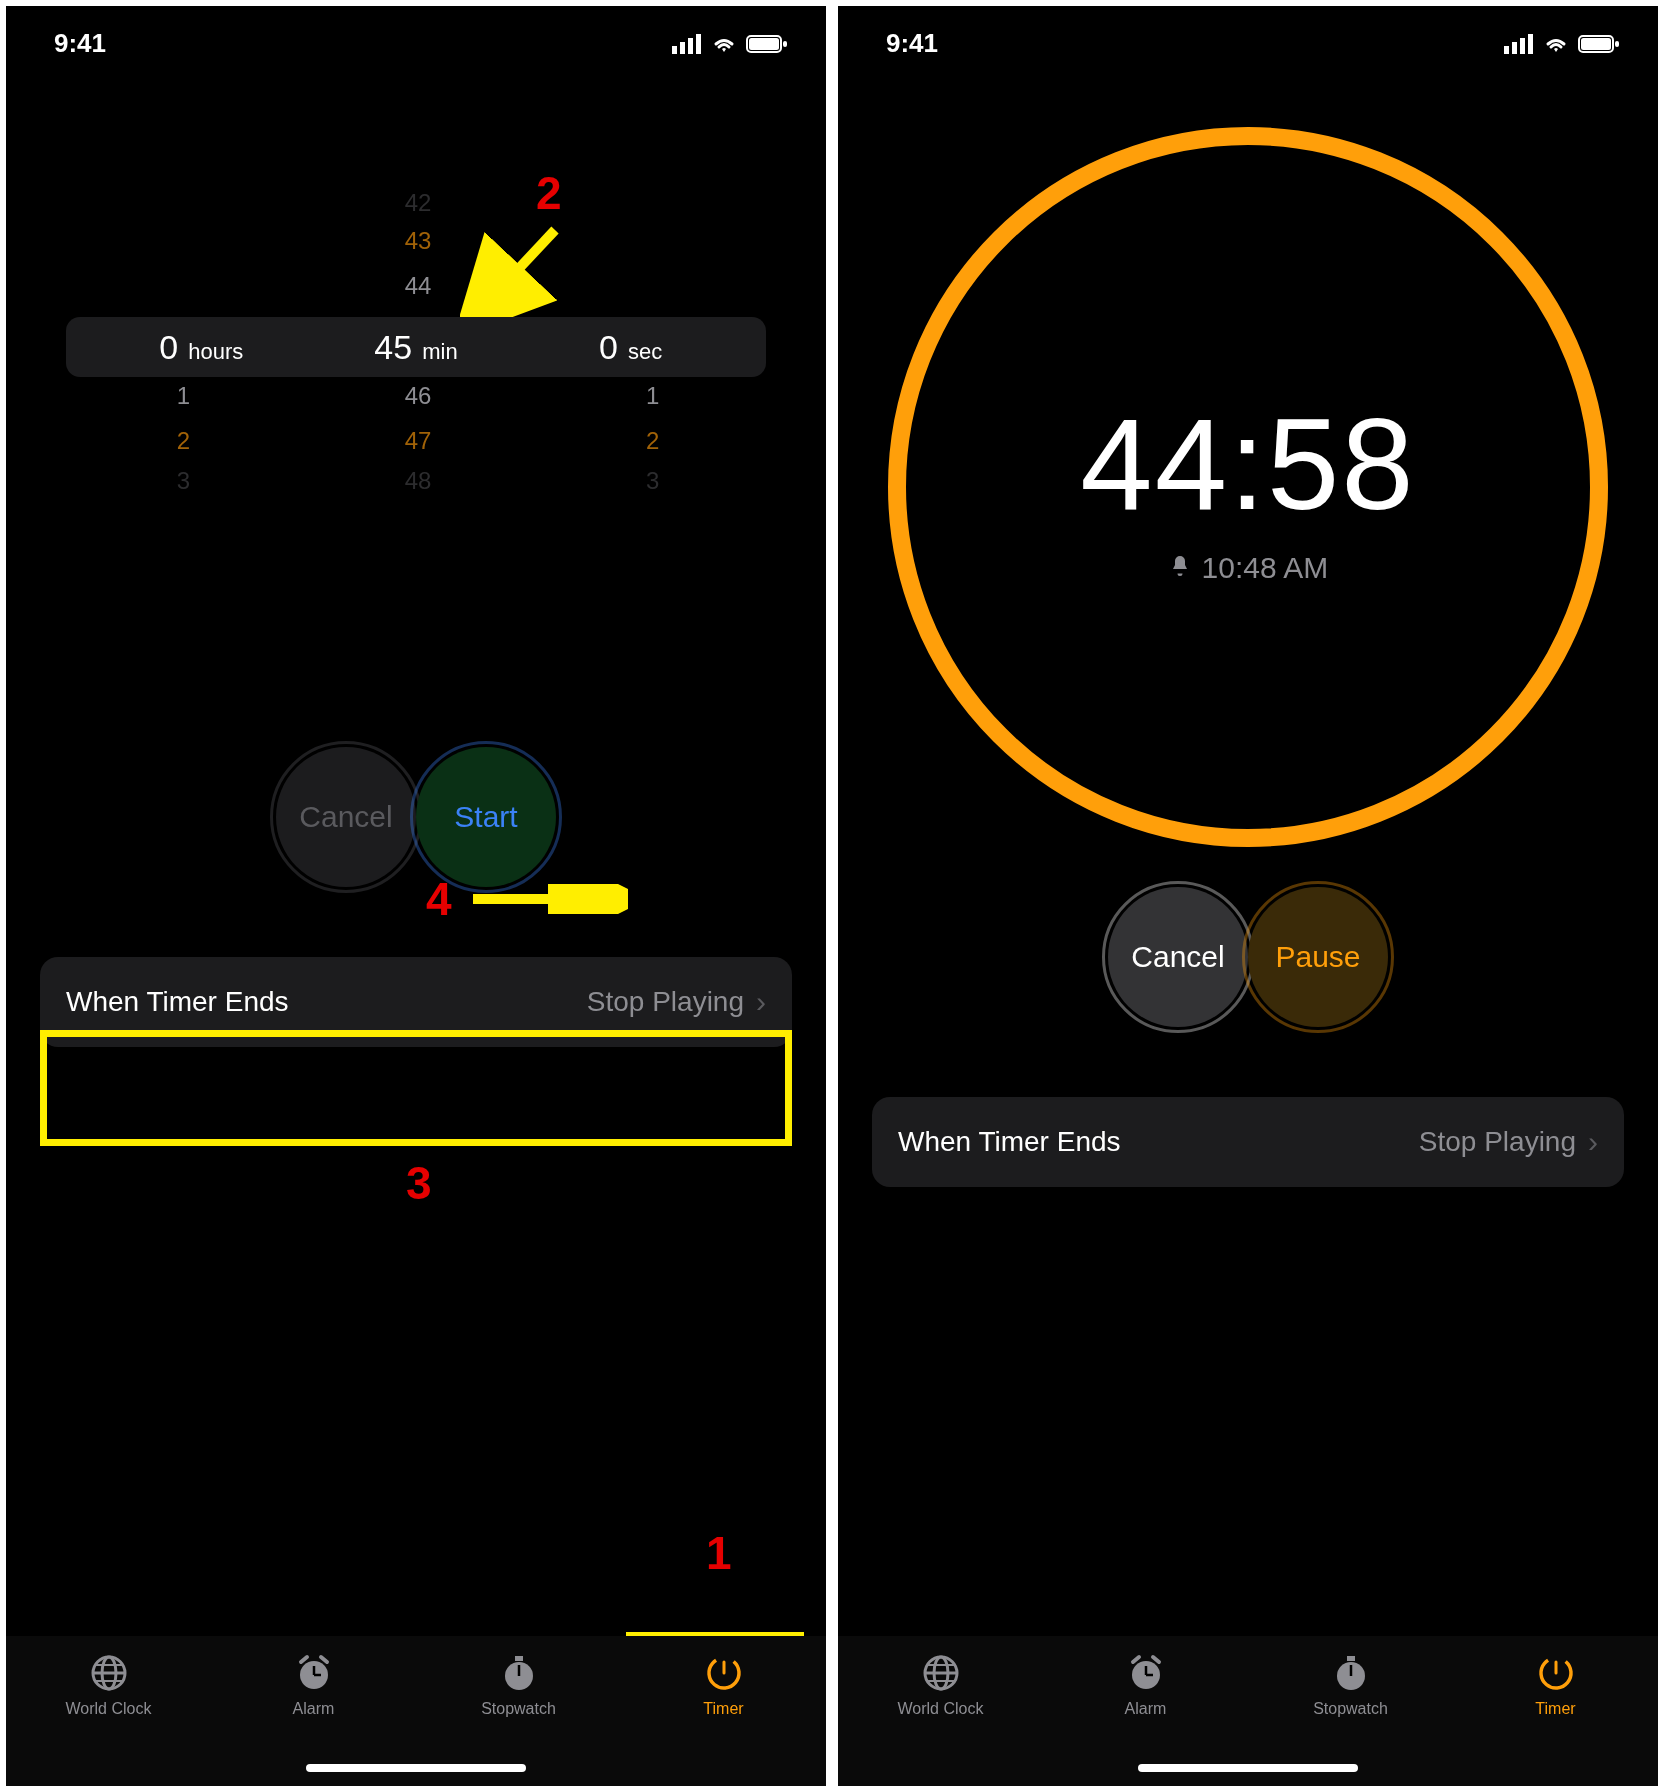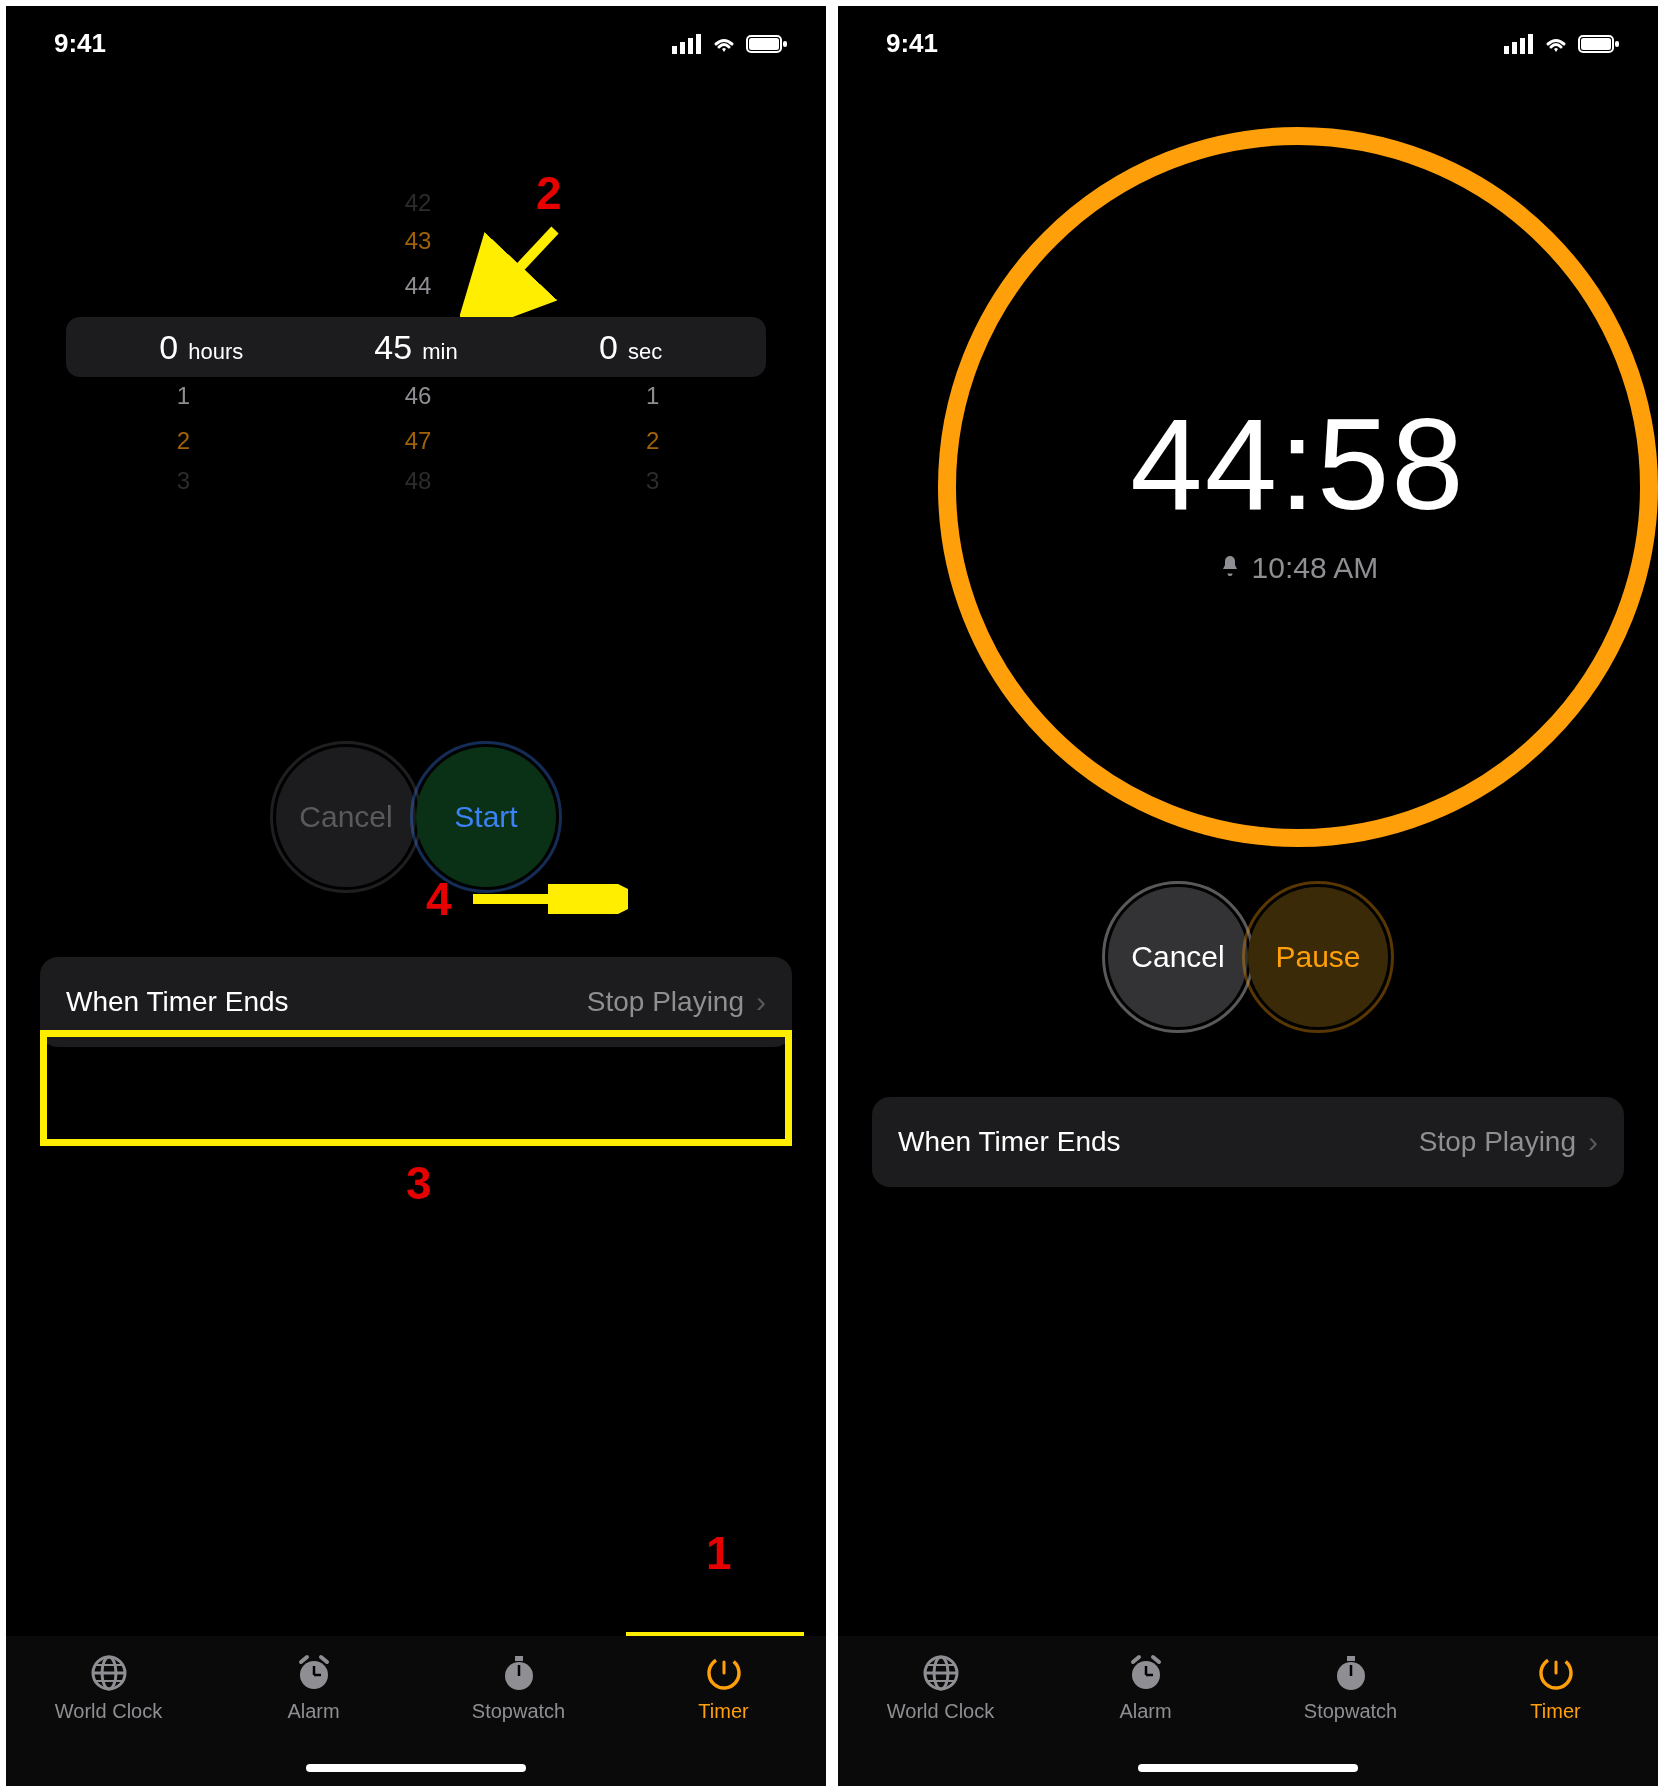--- a/index.html
+++ b/index.html
@@ -123,41 +123,41 @@
     align-items:flex-start;
     padding-top:16px;
   }
   .tab{
     flex:1;
     display:flex;
     flex-direction:column;
     align-items:center;
     gap:6px;
     color:#8e8e93;
-    font-size:20px;
+    font-size:16px;
   }
   .tab.active{ color:#ff9f0a; }
   .tab .ticon{ width:42px; height:42px; display:flex; align-items:center; justify-content:center;}
   .home-indicator{
     position:absolute;
     bottom:14px; left:50%;
     transform:translateX(-50%);
     width:220px; height:8px;
     background:#fff;
     border-radius:5px;
   }
 
   
   .ring-area{
     position:relative;
     margin-top:40px;
     height:760px;
     display:flex;
     align-items:center;
-    justify-content:flex-end;
+    justify-content:center;
   }
   .ring{
     width:720px; height:720px;
     border-radius:50%;
     border:18px solid #ff9f0a;
     display:flex;
     flex-direction:column;
     align-items:center;
     justify-content:center;
   }

